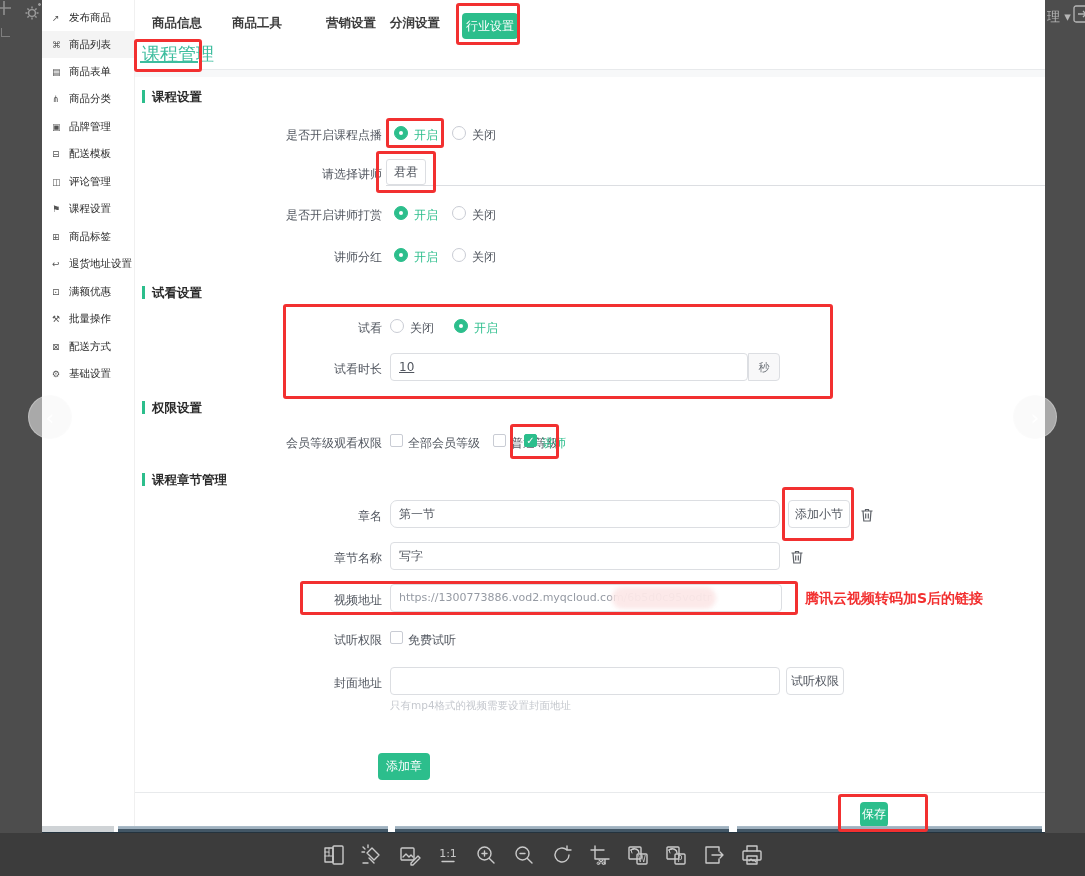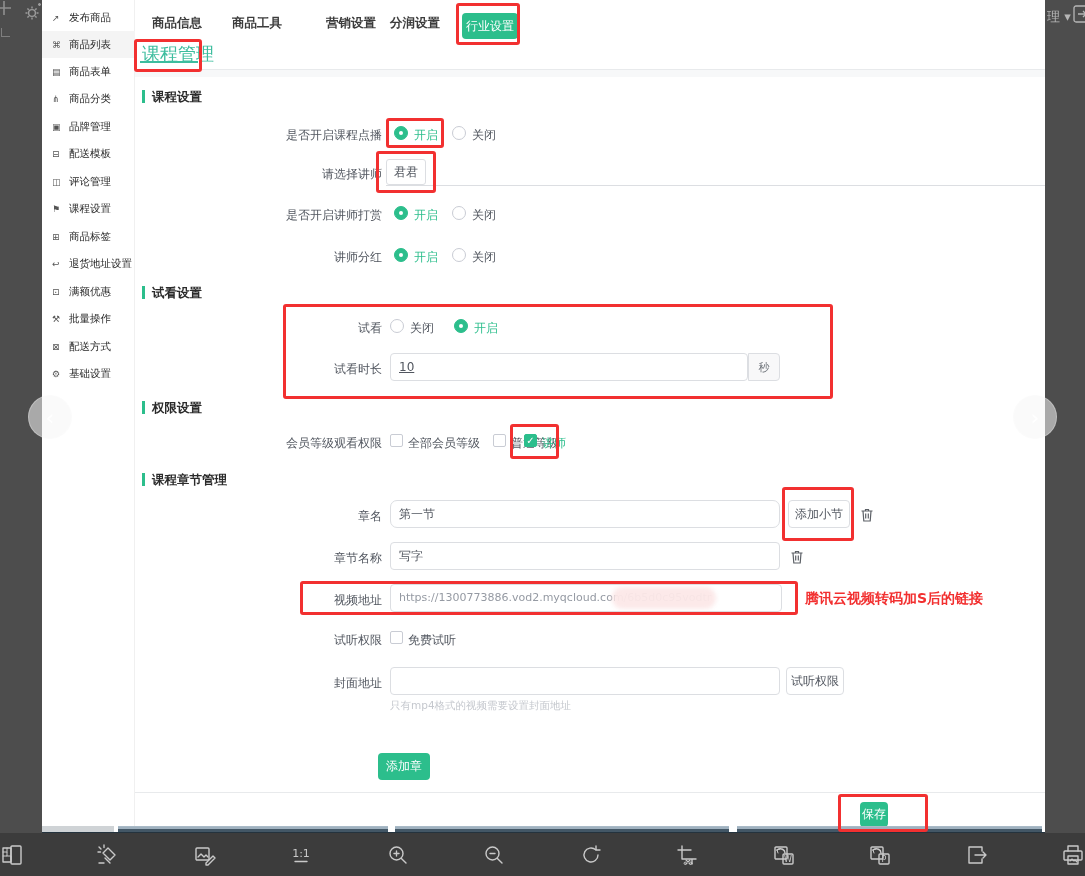--- a/index.html
+++ b/index.html
@@ -2,21 +2,21 @@
 <html><head>
 <meta charset="utf-8">
 <style>
   * { margin:0; padding:0; box-sizing:border-box; }
   html,body { width:1085px; height:876px; overflow:hidden; }
   body { font-family:"DejaVu Sans","Liberation Sans",sans-serif; background:#4d4d4d; position:relative; }
   #app { position:absolute; inset:0; overflow:hidden; }
 
   
   .viewer-toolbar { position:absolute; left:0; right:0; top:833px; height:43px; background:#3c3c3c;
-    display:flex; align-items:center; justify-content:space-between; gap:14px; }
+    display:flex; align-items:center; justify-content:center; gap:14px; }
   .vt-icon { width:24px; height:24px; display:inline-block; cursor:pointer; }
   .vt-icon svg { width:24px; height:24px; stroke:#c9c9c9; fill:none; stroke-width:1.4; stroke-linecap:round; stroke-linejoin:round; }
   .vt-icon svg text { fill:#c9c9c9; stroke:none; font-family:"DejaVu Sans",sans-serif; }
   .corner-frag { position:absolute; color:#8f8f8f; }
   .tr-label { position:absolute; left:1047px; top:8px; color:#b6b6b6; font-size:13px; white-space:nowrap; }
   .tr-iconfrag { position:absolute; left:1073px; top:4px; }
   .tr-iconfrag svg { stroke:#b6b6b6; fill:none; stroke-width:1.3; }
   .navcircle { position:absolute; width:44px; height:44px; border-radius:50%; top:395px;
     background:rgba(246,246,246,0.55); border:1px solid rgba(255,255,255,0.25);
     display:flex; align-items:center; justify-content:center;

